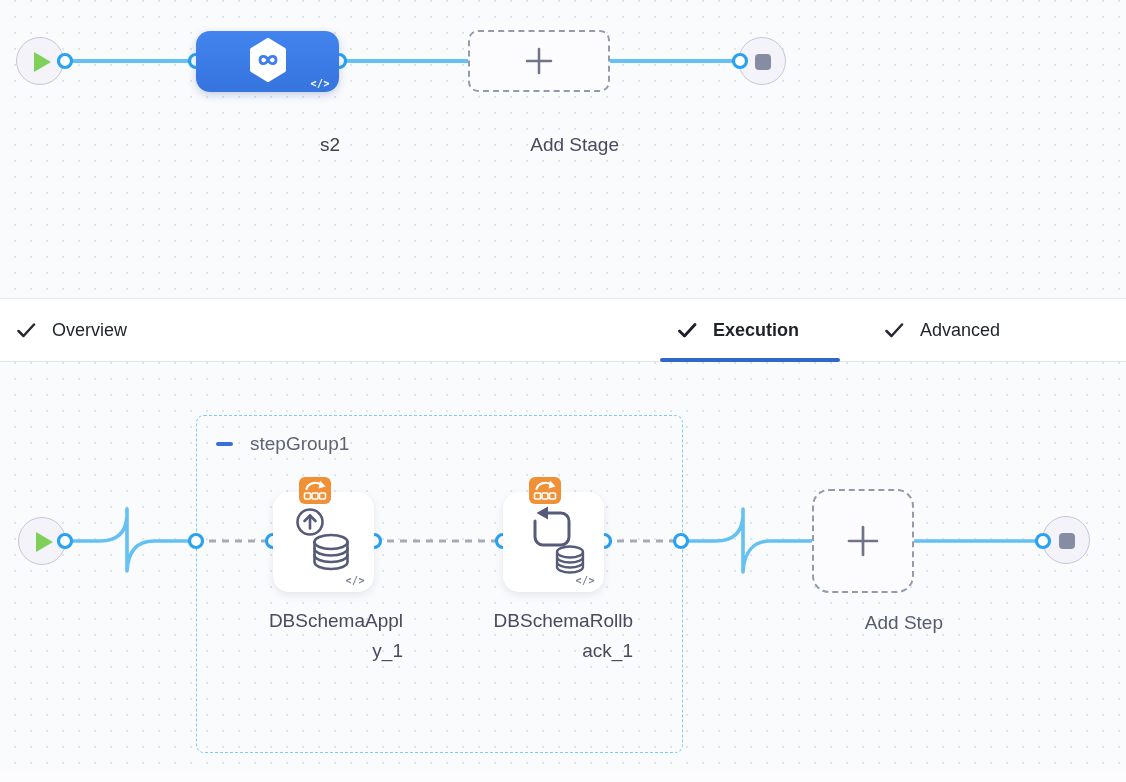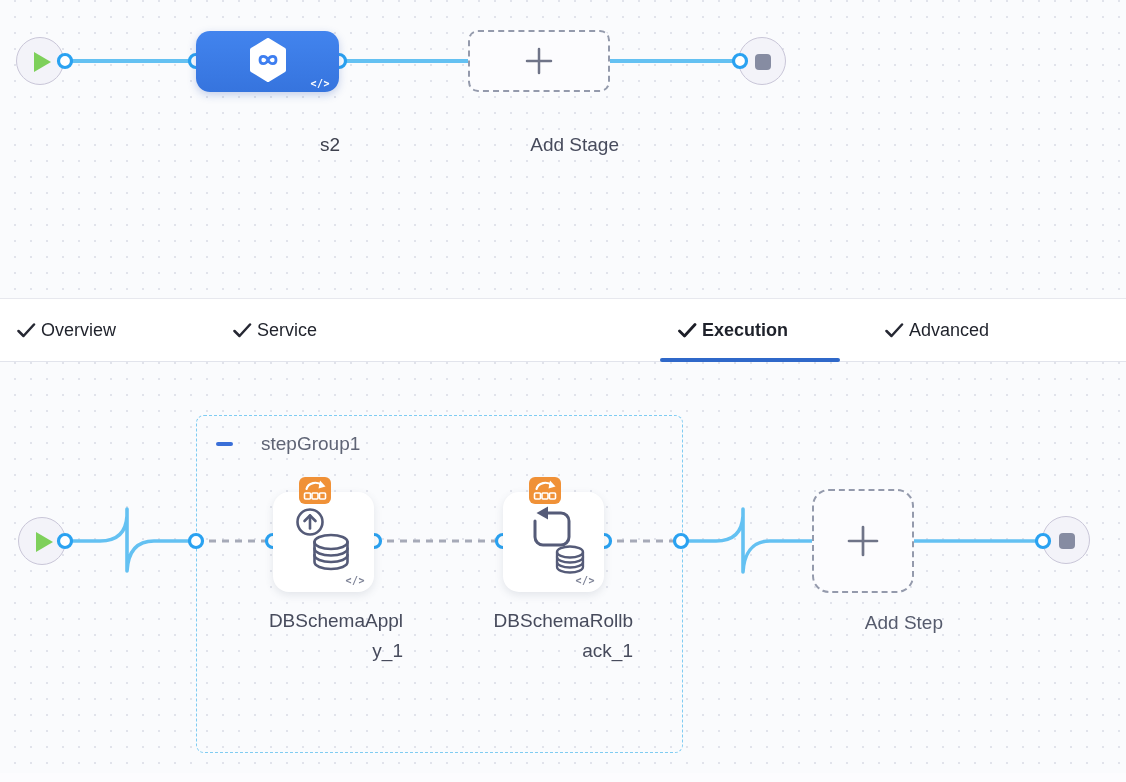--- a/index.html
+++ b/index.html
@@ -42,30 +42,30 @@
   .add-stage{left:468px;top:30px;width:142px;height:62px;border-radius:10px;}
   .add-step{left:812px;top:127px;width:102px;height:104px;border-radius:17px;border-width:2.5px;}
 
   
   .node-label{position:absolute;width:160px;text-align:right;font-size:19px;
     color:#474b5c;z-index:4;line-height:30px;}
 
   
   .tabbar{position:relative;width:1126px;height:64px;background:#ffffff;box-sizing:border-box;
     border-top:1px solid #e7e8ee;border-bottom:1px solid #e2e4ec;z-index:5;}
-  .tab{position:absolute;top:0;height:100%;display:flex;align-items:center;gap:5px;
+  .tab{position:absolute;top:0;height:100%;display:flex;align-items:center;gap:16px;
     font-size:18px;color:#1f222b;cursor:pointer;}
   .tab.active{font-weight:700;}
   .tab-underline{position:absolute;left:660px;bottom:-1px;width:180px;height:4px;
     border-radius:2px;background:#2f68c9;}
 
   
   .group-box{position:absolute;left:196px;top:53px;width:487px;height:338px;box-sizing:border-box;
     border:1.5px dashed #7fccf2;border-radius:8px;z-index:1;}
-  .group-header{position:absolute;left:19px;top:17px;display:flex;align-items:center;gap:28px;}
+  .group-header{position:absolute;left:19px;top:17px;display:flex;align-items:center;gap:17px;}
   .minus{display:inline-block;width:17px;height:3.5px;border-radius:2px;background:#3a6fd8;cursor:pointer;}
   .group-label{font-size:19px;color:#5f6475;}
 
   
   .step-node{position:absolute;top:130px;width:101px;height:100px;background:#ffffff;border-radius:16px;
     box-shadow:0 3px 9px rgba(60,70,100,0.12);z-index:4;}
   .step-node .badge{position:absolute;left:26px;top:-15px;}
   .step-node .step-icon{position:absolute;left:20px;top:12px;}
   .sicon{stroke:#555b78;stroke-width:2.6;fill:none;stroke-linecap:round;stroke-linejoin:round;}
 </style>
@@ -113,26 +113,20 @@
     <div class="node-label" style="left:180px;top:130px;color:#3e414e;">s2</div>
     <div class="node-label" style="left:459px;top:130px;">Add Stage</div>
   </section>
 
   <nav class="tabbar">
     <div class="tab" style="left:17px;">
       <svg width="19" height="16">
         <polyline points="1.5,9 6.5,14 17,2.5" fill="none" stroke="#262833" stroke-width="2.5" stroke-linecap="round" stroke-linejoin="round"></polyline>
       </svg>
       <span>Overview</span>
-    </div>
-    <div class="tab" style="left:233px;">
-      <svg width="19" height="16">
-        <polyline points="1.5,9 6.5,14 17,2.5" fill="none" stroke="#262833" stroke-width="2.5" stroke-linecap="round" stroke-linejoin="round"></polyline>
-      </svg>
-      <span>Service</span>
     </div>
     <div class="tab" style="left:885px;">
       <svg width="19" height="16">
         <polyline points="1.5,9 6.5,14 17,2.5" fill="none" stroke="#262833" stroke-width="2.5" stroke-linecap="round" stroke-linejoin="round"></polyline>
       </svg>
       <span>Advanced</span>
     </div>
     <div class="tab active" style="left:678px;">
       <svg width="19" height="16">
         <polyline points="1.5,9 6.5,14 17,2.5" fill="none" stroke="#1c1e27" stroke-width="2.8" stroke-linecap="round" stroke-linejoin="round"></polyline>

